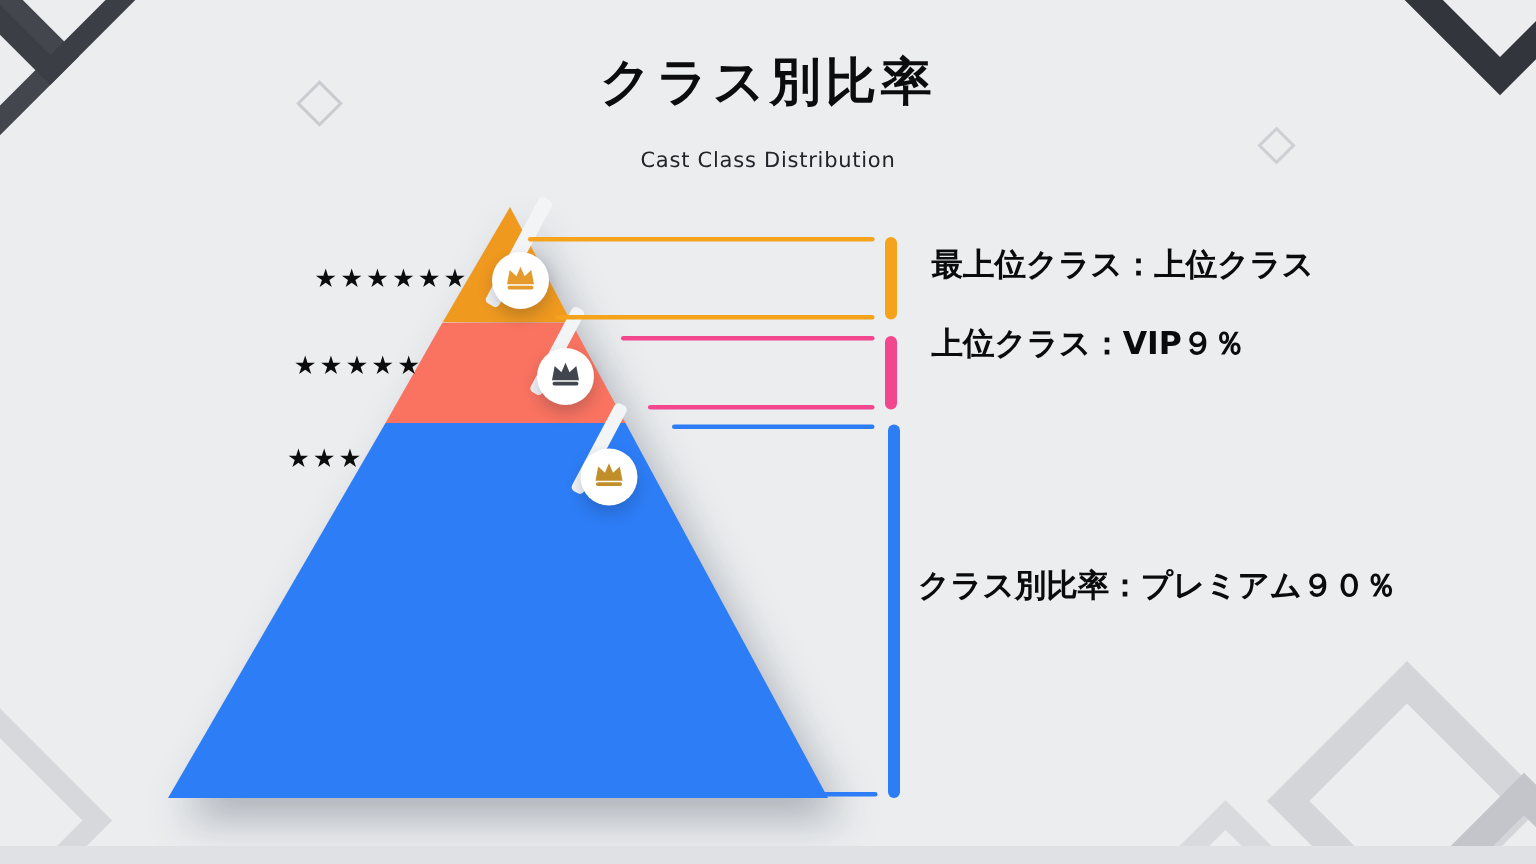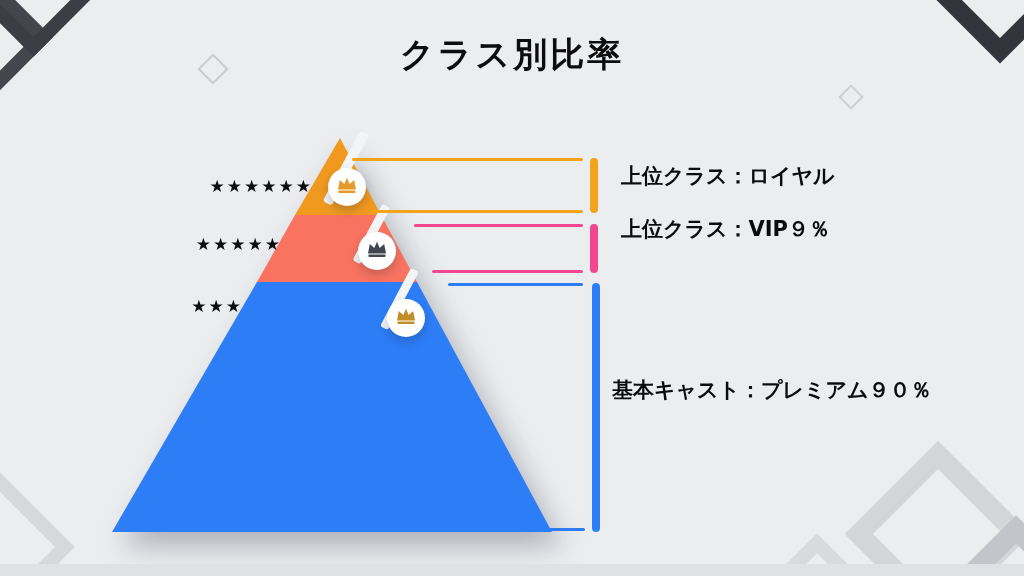--- a/index.html
+++ b/index.html
@@ -82,20 +82,21 @@
   <div class="dec dec-tl2"></div>
   <div class="dec dec-tr"></div>
   <div class="dec dec-mini1"></div>
   <div class="dec dec-mini2"></div>
   <div class="dec dec-br1"></div>
   <div class="dec dec-br2"></div>
   <div class="dec dec-br3"></div>
   <div class="dec dec-bl"></div>
 
   <div class="title">クラス別比率</div>
+  <div class="subtitle">Cast Class Distribution</div>
 
   <div class="pyramid">
     <div class="tier tier-royal"></div>
     <div class="tier tier-vip"></div>
     <div class="tier tier-premium"></div>
   </div>
 
   <div class="slash slash-1"></div>
   <div class="slash slash-2"></div>
   <div class="slash slash-3"></div>
@@ -135,18 +136,18 @@
 
   <div class="hline c-pink hl-p1"></div>
   <div class="hline c-pink hl-p2"></div>
   <div class="vbar  c-pink vb-p"></div>
 
   <div class="hline c-blue hl-b1"></div>
   <div class="vbar  c-blue vb-b"></div>
   <div class="hline c-blue hl-b2"></div>
 
   <div class="callout-label label-1">
-    <div>上位クラス：ロイヤル</div>
+    <div>最上位クラス：上位クラス</div>
   </div>
   <div class="callout-label label-2">上位クラス：VIP９％</div>
-  <div class="callout-label label-3">基本キャスト：プレミアム９０％</div>
+  <div class="callout-label label-3">クラス別比率：プレミアム９０％</div>
 
 </div>
 
 </body></html>

